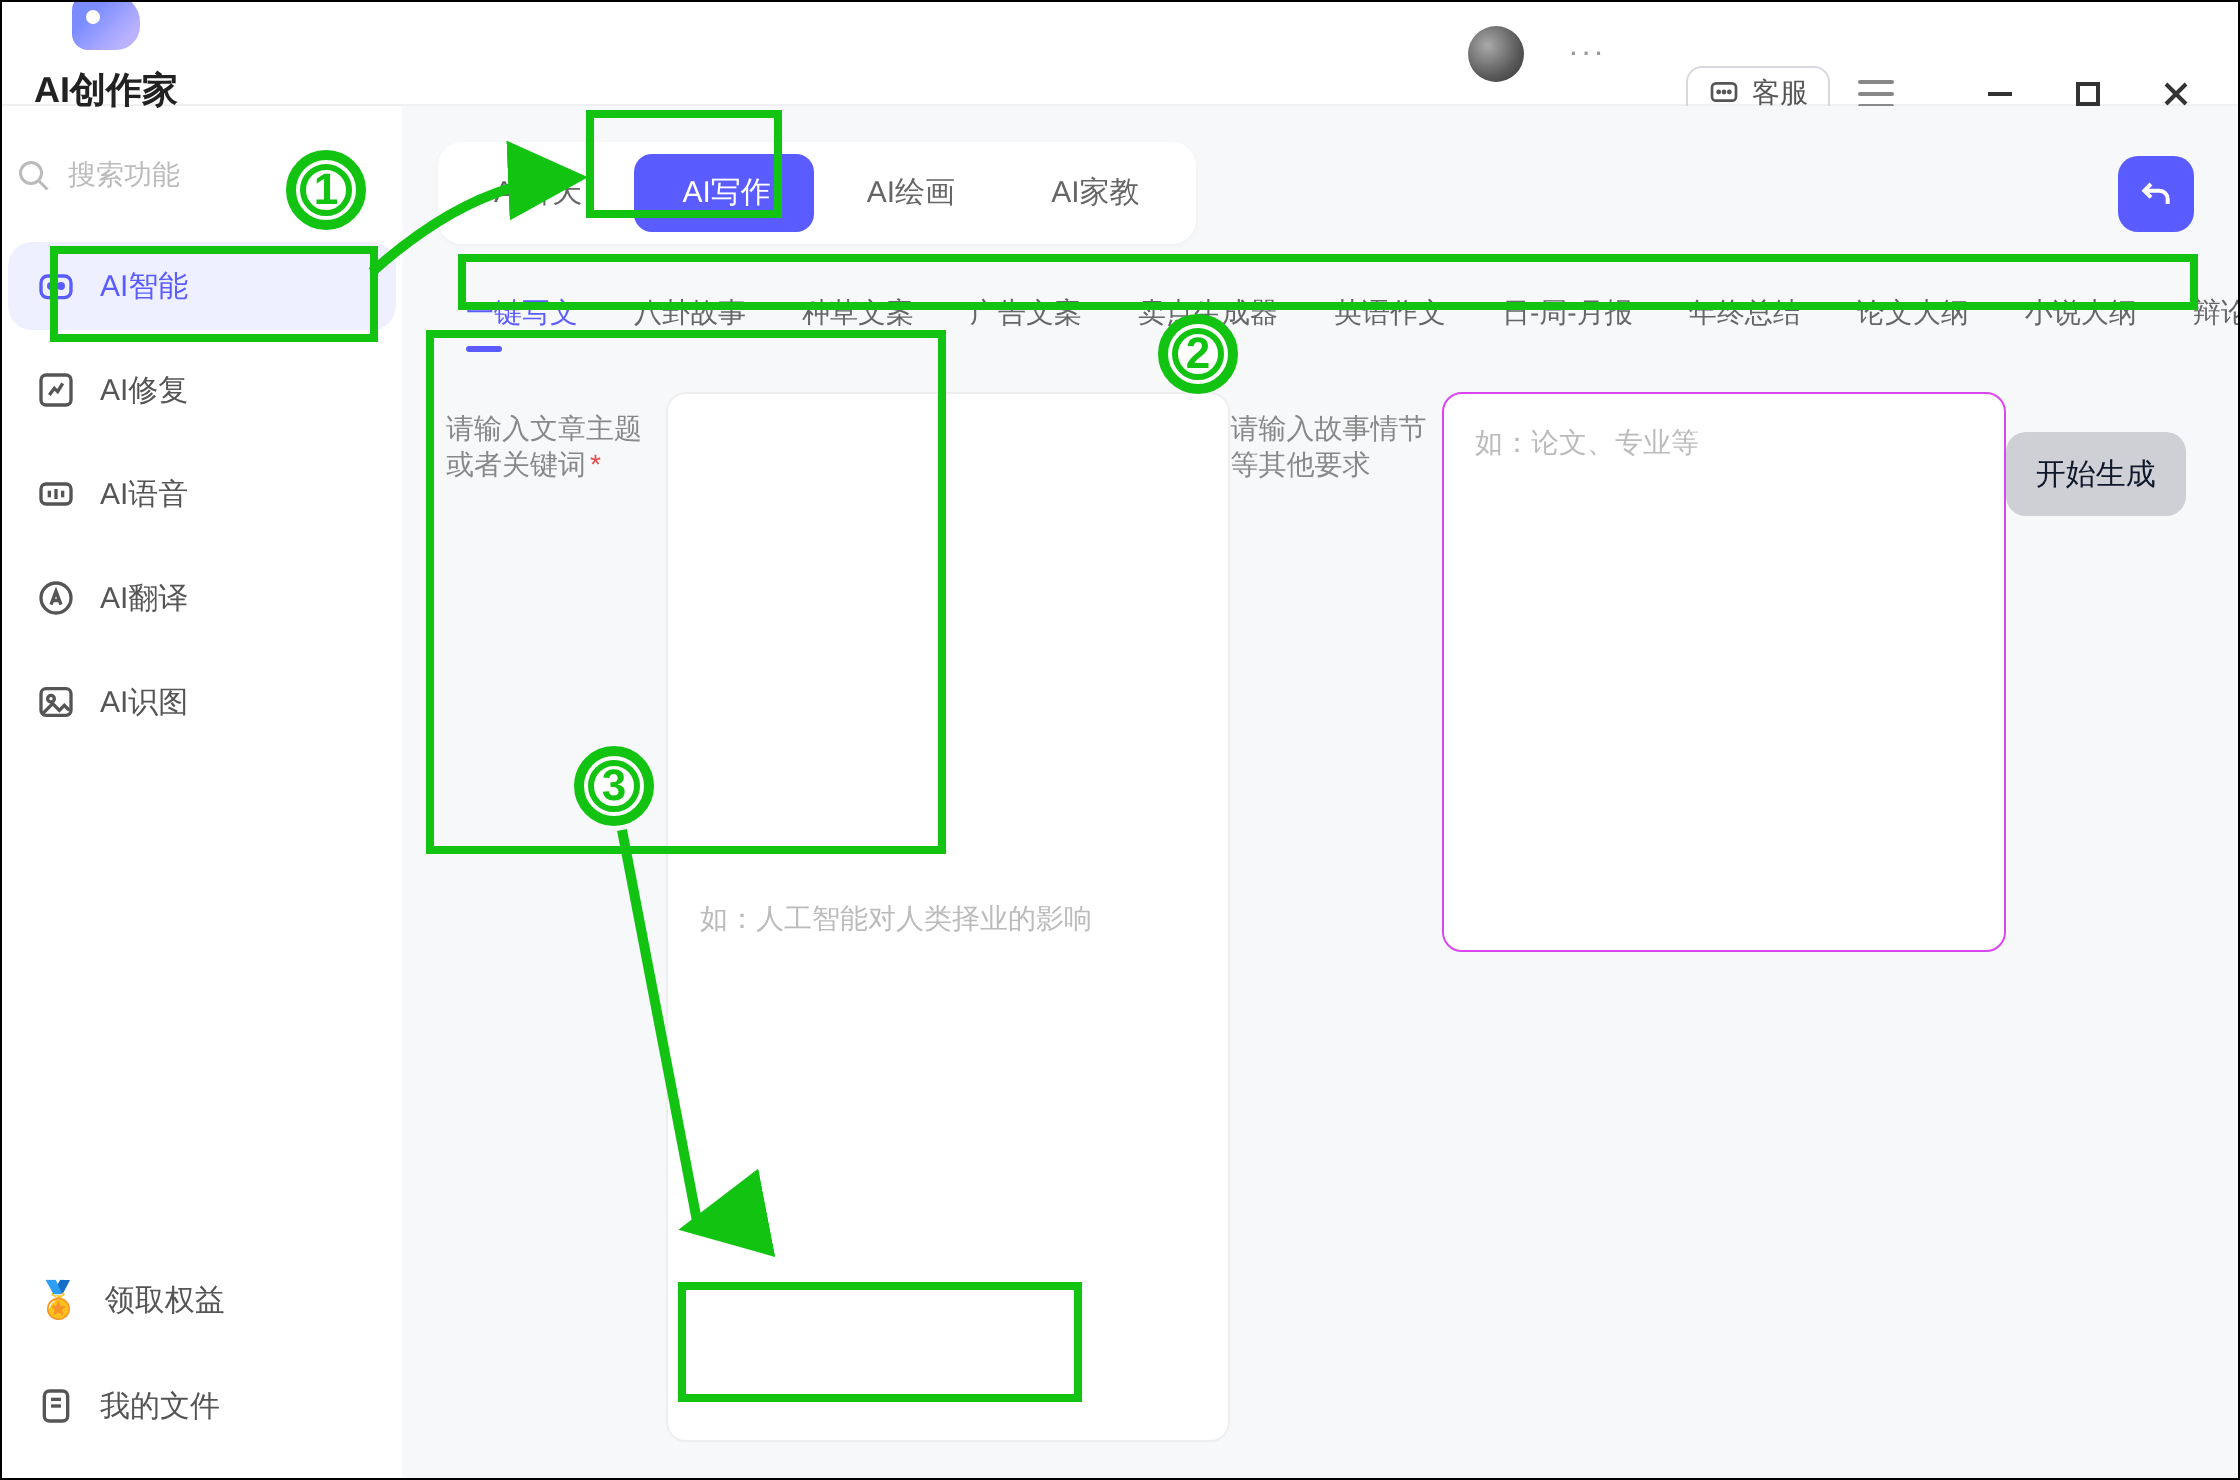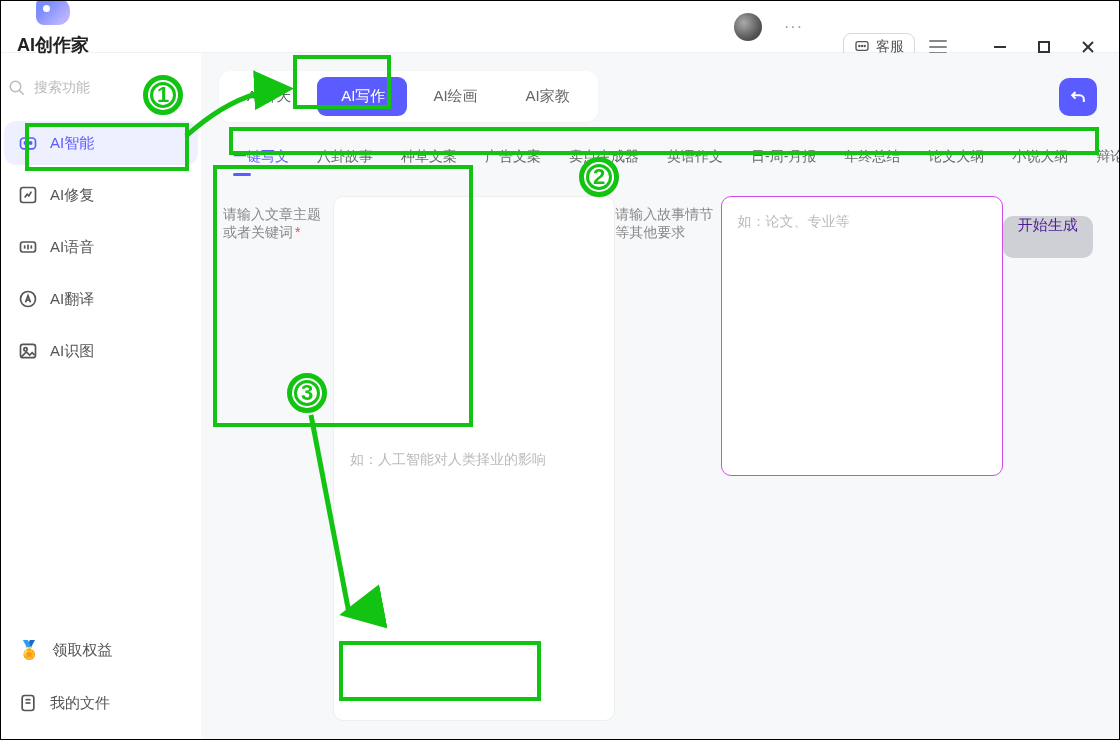--- a/index.html
+++ b/index.html
@@ -52,21 +52,21 @@
 .subtab.active::after { content: ""; position: absolute; left: 14px; width: 18px; bottom: -2px; height: 3px; background: #5a5cff; border-radius: 2px; }
 
 .form-area { flex: 1; display: flex; flex-direction: row; padding: 14px 4px 0; }
 .label { font-size: 14px; color: #888; margin: 10px 0; }
 .req { color: #e84b4b; margin-left: 2px; }
 .inp { width: 430px; background: #fff; border-radius: 10px; padding: 14px 16px; font-size: 14px; color: #333; border: 1px solid #eee; }
 .inp::placeholder { color: #bbb; }
 .ta { width: 430px; height: 280px; background: #fff; border-radius: 10px; padding: 16px; font-size: 14px; color: #0f172a; border: 1px solid #d946ef; resize: none; }
 .ta::placeholder { color: #bbb; }
 
-.gen-btn { margin: 20px auto 0; width: 144px; height: 42px; border-radius: 10px; background: #cfcfd6; color: #4c1d95; font-size: 15px; display: flex; align-items: flex-start; justify-content: center; }
+.gen-btn { margin: 20px auto 0; width: 144px; height: 42px; border-radius: 10px; background: #cfcfd6; color: #0f172a; font-size: 15px; display: flex; align-items: center; justify-content: center; }
 
 
 .ann { position: absolute; inset: 0; pointer-events: none; }
 .rect { position: absolute; border: 4px solid #12c312; }
 .circ { position: absolute; width: 40px; height: 40px; border: 5px solid #12c312; border-radius: 50%; display: flex; align-items: center; justify-content: center; color: #12c312; font-weight: 900; font-size: 22px; font-family: Arial, sans-serif; background: #fff; }
 .circ-inner { position: absolute; width: 26px; height: 26px; border: 3px solid #12c312; border-radius: 50%; }
 .arrow-svg { position: absolute; overflow: visible; }
 </style>
 </head>
 <body>

